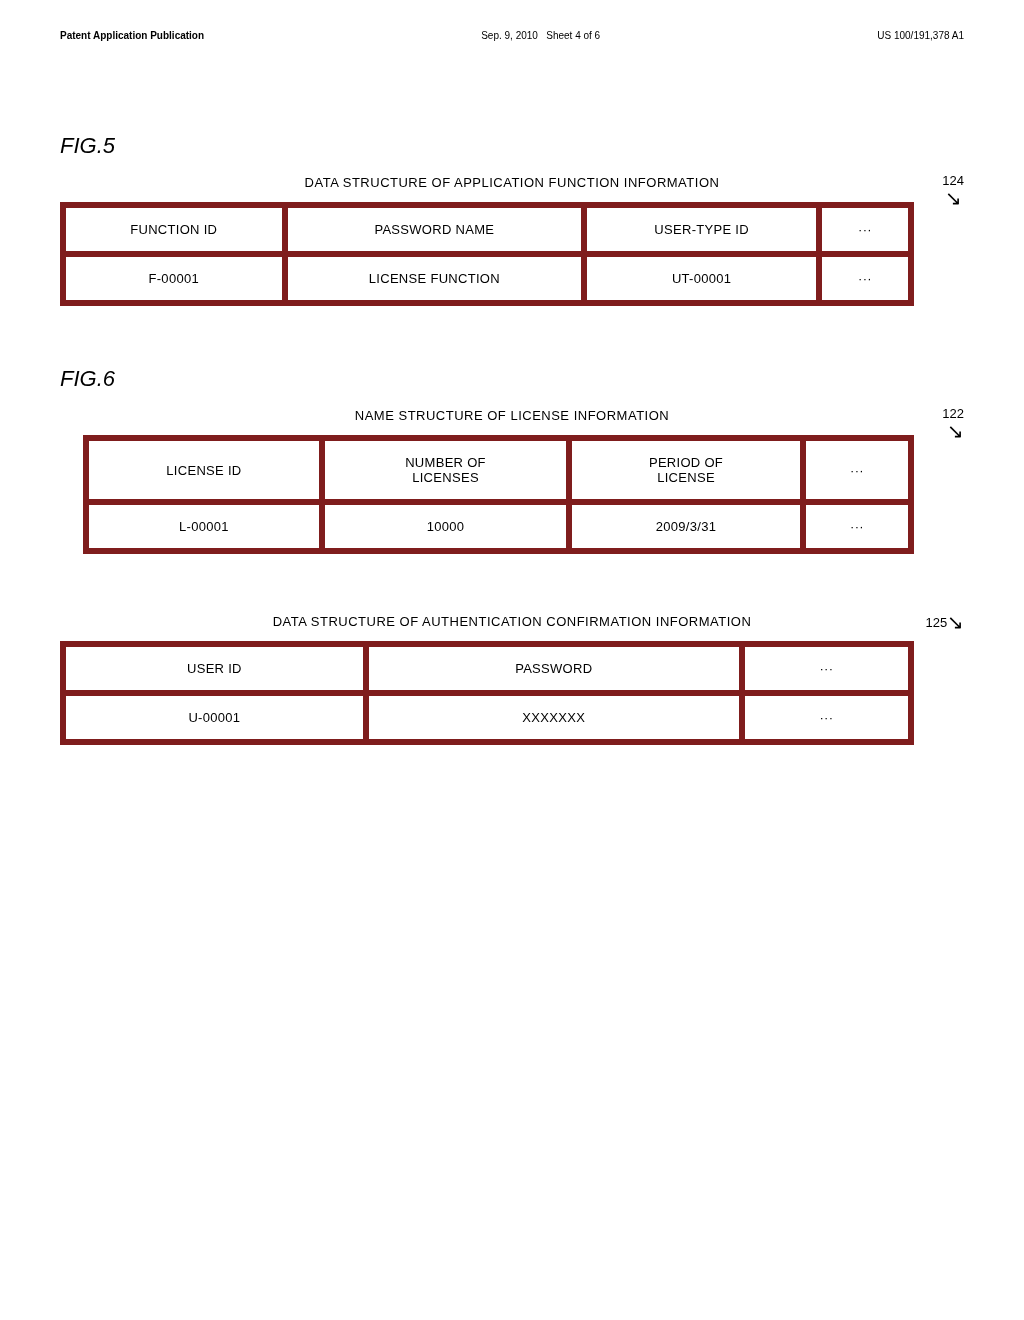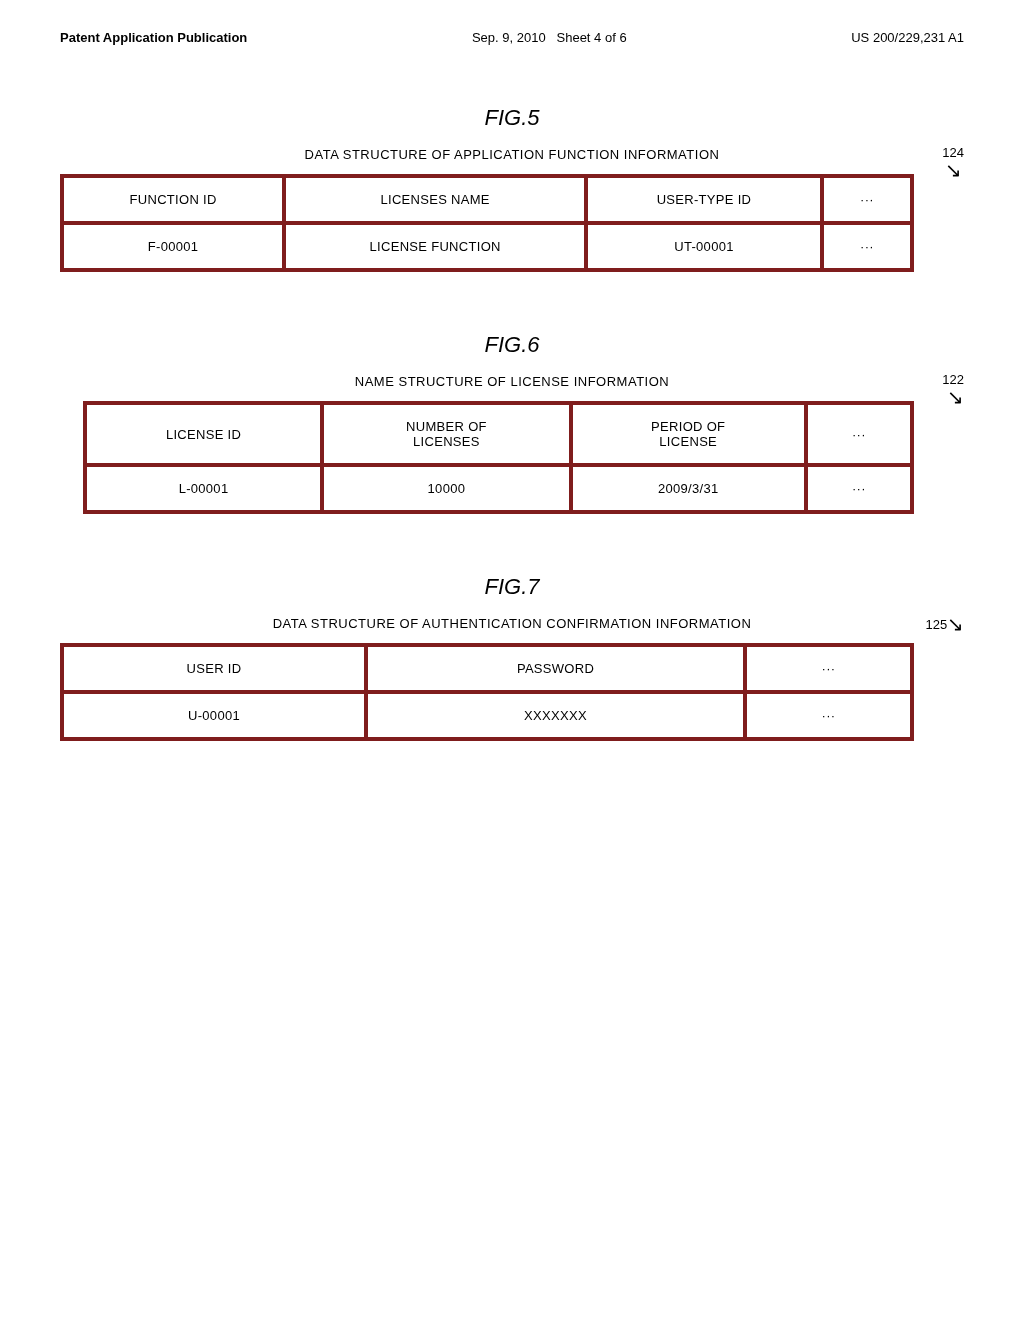--- a/index.html
+++ b/index.html
@@ -15,22 +15,22 @@
       min-height: 1320px;
       position: relative;
       padding: 30px 60px;
     }
 
     
     .page-header {
       display: flex;
       justify-content: space-between;
       align-items: flex-start;
-      margin-bottom: 60px;
-      font-size: 13px;
+      margin-bottom: 92px;
+      font-size: 10px;
     }
 
     .header-left {
       font-weight: bold;
     }
 
     .header-center {
       text-align: center;
     }
 
@@ -39,21 +39,21 @@
     }
 
     
     .figure-section {
       margin-bottom: 60px;
     }
 
     .figure-title {
       font-size: 22px;
       font-style: italic;
-      text-align: center;
+      text-align: left;
       margin-bottom: 16px;
       font-family: Arial, Helvetica, sans-serif;
     }
 
     .figure-subtitle {
       font-size: 13px;
       text-align: center;
       letter-spacing: 0.5px;
       margin-bottom: 12px;
       position: relative;
@@ -61,21 +61,21 @@
 
     
     .data-table {
       width: 100%;
       border-collapse: collapse;
       border: 1.5px solid #555;
       margin-top: 4px;
     }
 
     .data-table th, .data-table td {
-      border: 4px solid #7f1d1d;
+      border: 6px solid #7f1d1d;
       padding: 14px 16px;
       text-align: center;
       font-size: 13px;
       font-weight: normal;
       letter-spacing: 0.3px;
     }
 
     .data-table thead tr th {
       border-bottom: 1.5px solid #555;
       font-weight: normal;
@@ -98,38 +98,38 @@
     }
   </style>
 </head>
 <body>
 
 <div class="page-header">
   <div class="header-left">Patent Application Publication</div>
   <div class="header-center">
     <span>Sep. 9, 2010</span>&nbsp;&nbsp;&nbsp;<span>Sheet 4 of 6</span>
   </div>
-  <div class="header-right">US 200/229,231 A1</div>
+  <div class="header-right">US 100/191,378 A1</div>
 </div>
 
 <div class="figure-section">
   <div class="figure-title">FIG.5</div>
   <div style="position: relative; margin-bottom: 8px;">
     <div class="figure-subtitle">DATA STRUCTURE OF APPLICATION FUNCTION INFORMATION</div>
     <div style="position: absolute; right: 0; top: -2px; display: flex; flex-direction: column; align-items: center; margin-left: 32px;">
       <span style="font-size:13px;">124</span>
       <span style="font-size:20px; line-height:1; display:inline-block; transform: scaleX(-1);">↙</span>
     </div>
   </div>
   <div class="table-container" style="padding-right: 50px;">
     <table class="data-table">
       <thead>
         <tr>
           <th>FUNCTION ID</th>
-          <th>LICENSES NAME</th>
+          <th>PASSWORD NAME</th>
           <th>USER-TYPE ID</th>
           <th class="dots-col">···</th>
         </tr>
       </thead>
       <tbody>
         <tr>
           <td>F-00001</td>
           <td>LICENSE FUNCTION</td>
           <td>UT-00001</td>
           <td class="dots-col">···</td>
@@ -164,21 +164,20 @@
           <td>10000</td>
           <td>2009/3/31</td>
           <td class="dots-col">···</td>
         </tr>
       </tbody>
     </table>
   </div>
 </div>
 
 <div class="figure-section">
-  <div class="figure-title">FIG.7</div>
   <div style="position: relative; margin-bottom: 8px;">
     <div class="figure-subtitle">DATA STRUCTURE OF AUTHENTICATION CONFIRMATION INFORMATION</div>
     <div style="position: absolute; right: 0; top: -2px; display: flex; align-items: center;">
       <span style="font-size:13px;">125</span>
       <span style="font-size:20px; line-height:1; display:inline-block; transform: scaleX(-1);">↙</span>
     </div>
   </div>
   <div class="table-container" style="padding-right: 50px;">
     <table class="data-table">
       <thead>

